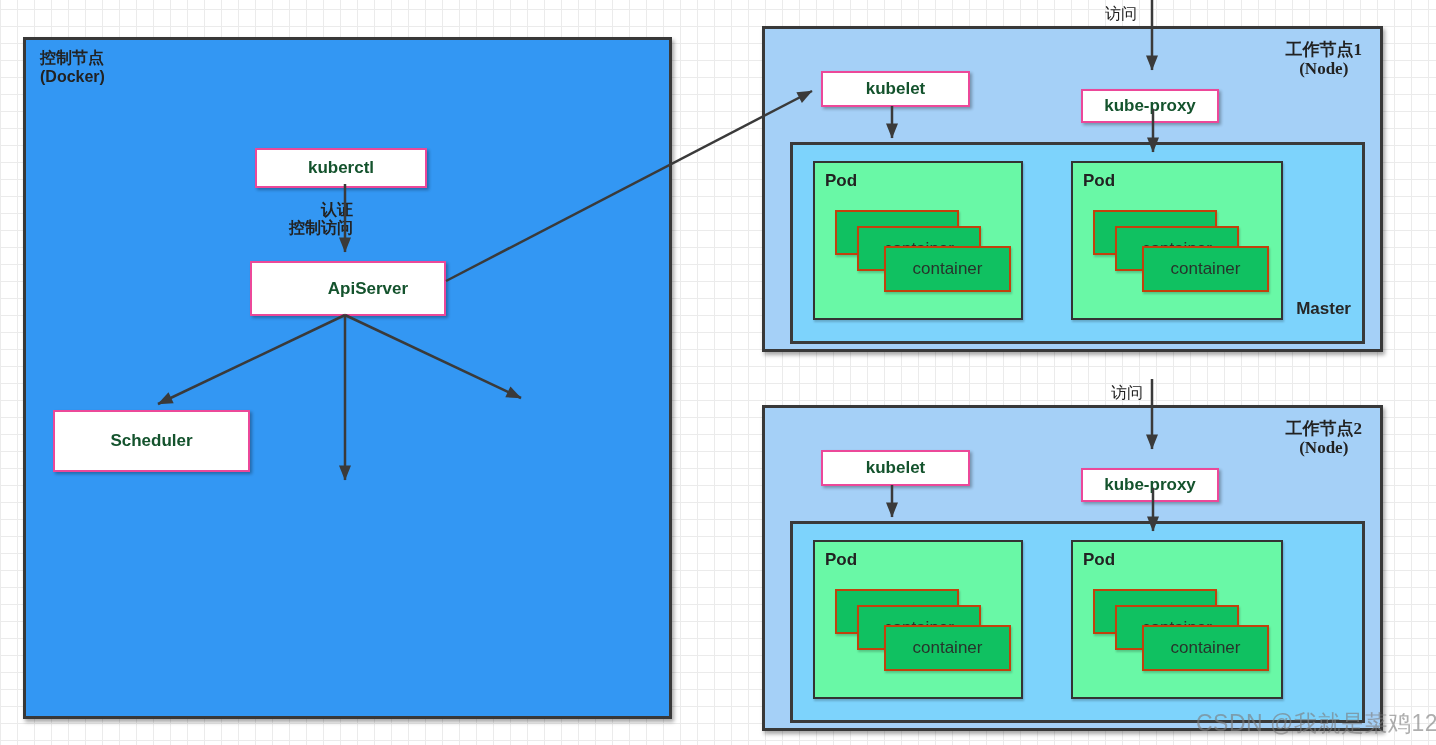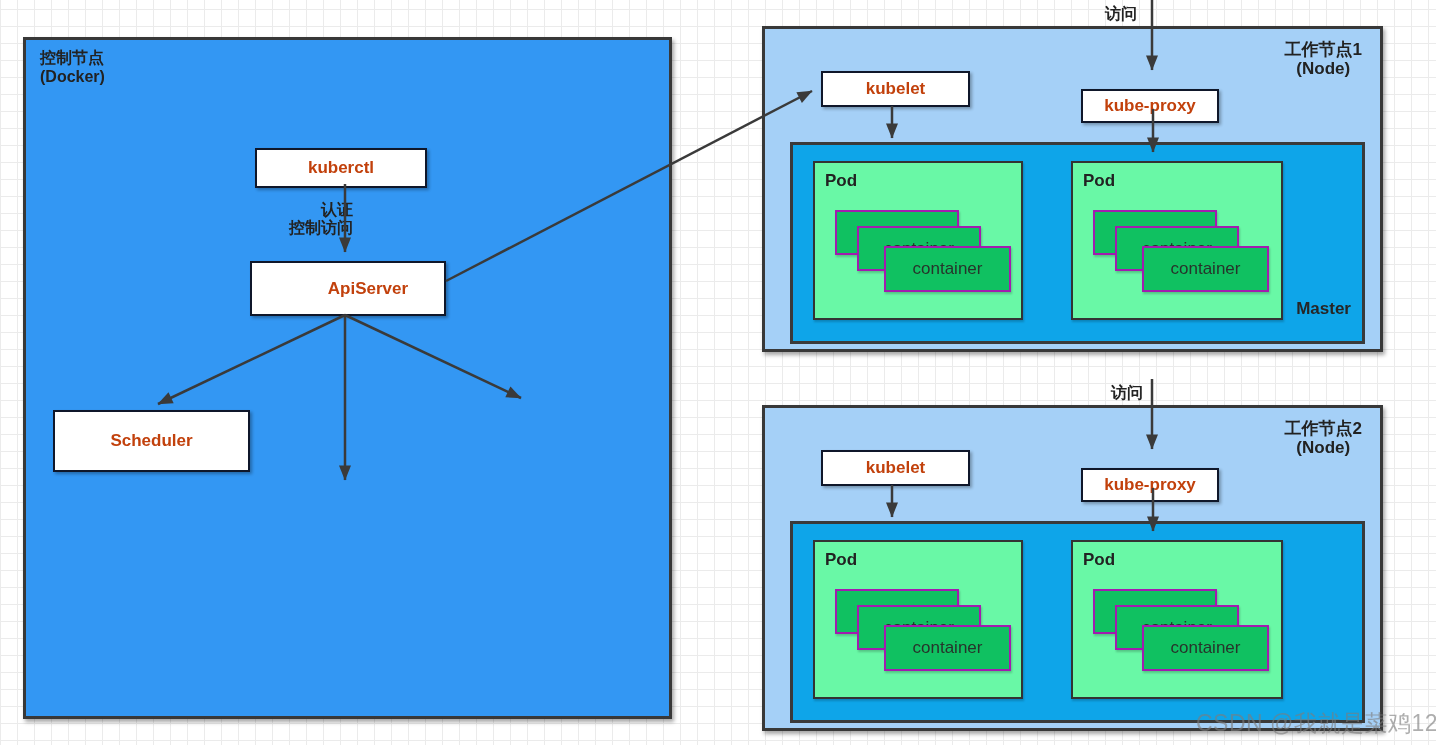--- a/index.html
+++ b/index.html
@@ -23,23 +23,23 @@
     left:23px;top:37px;width:649px;height:682px;
     background:#3397F3;border:3px solid #383838;
     box-shadow:2px 3px 4px rgba(0,0,0,0.35);
     box-sizing:border-box;
   }
   .master-title{
     left:14px;top:8px;
     font-size:16px;font-weight:bold;color:#222;line-height:19px;
   }
   .white-box{
-    background:#ffffff;border:2px solid #0f172a;box-sizing:border-box;
+    background:#ffffff;border:2px solid #ec4899;box-sizing:border-box;
     display:flex;align-items:center;justify-content:center;
-    font-size:17px;font-weight:bold;color:#c2410c;
+    font-size:17px;font-weight:bold;color:#14532d;
     box-shadow:2px 2px 3px rgba(0,0,0,0.3);
   }
   .kuberctl{left:229px;top:108px;width:172px;height:40px;}
   .apiserver{left:224px;top:221px;width:196px;height:55px;padding-left:40px;}
   .scheduler{left:27px;top:370px;width:197px;height:62px;}
   .controller{left:413px;top:366px;width:194px;height:59px;}
   .auth-label{
     left:227px;top:161px;width:100px;text-align:right;
     font-size:16px;font-weight:bold;color:#222;line-height:18px;
   }
@@ -48,56 +48,56 @@
   .node{
     width:621px;height:326px;
     background:#A5D0F7;border:3px solid #383838;
     box-shadow:2px 3px 4px rgba(0,0,0,0.35);
     box-sizing:border-box;
   }
   .node1{left:762px;top:26px;}
   .node2{left:762px;top:405px;}
   .node-title{
     right:18px;top:11px;text-align:center;
-    font-size:17px;font-weight:bold;color:#222;line-height:19px;
+    font-size:17px;font-weight:bold;color:#222;line-height:19px;font-family:Liberation Serif, serif;
   }
   .kubelet{left:56px;top:42px;width:149px;height:36px;}
   .kubeproxy{left:316px;top:60px;width:138px;height:34px;}
   .docker{
     left:25px;top:113px;width:575px;height:202px;
-    background:#0ea5e9;border:3px solid #3a3a3a;box-sizing:border-box;
+    background:#7dd3fc;border:3px solid #3a3a3a;box-sizing:border-box;
   }
   .docker-label{
     right:11px;bottom:22px;
     font-size:17px;font-weight:bold;color:#262626;
   }
   .pod{
     top:16px;width:210px;height:159px;
     background:#69F8A6;border:2.5px solid #333;box-sizing:border-box;
     box-shadow:1px 2px 2px rgba(0,0,0,0.2);
   }
   .pod1{left:20px;}
   .pod2{left:278px;width:212px;}
   .pod-label{
     left:10px;top:8px;
     font-size:17px;font-weight:bold;color:#222;
   }
   .ct{
     width:124px;height:45px;
-    background:#10C161;border:2px solid #a21caf;box-sizing:border-box;
+    background:#10C161;border:2px solid #c2410c;box-sizing:border-box;
     display:flex;align-items:center;justify-content:center;
     font-size:17px;color:#27342b;
     box-shadow:1px 2px 2px rgba(0,0,0,0.2);
   }
   .ct1{left:20px;top:47px;}
   .ct2{left:42px;top:63px;}
   .ct3{left:69px;top:83px;width:127px;height:46px;}
   
   .access{
-    font-size:16px;font-weight:bold;color:#222;
+    font-size:16px;font-weight:normal;color:#222;
   }
   .access1{left:1105px;top:4px;}
   .access2{left:1111px;top:383px;}
   .watermark{
     left:1196px;top:708px;
     font-size:23px;color:rgba(125,125,125,0.62);
     letter-spacing:0.5px;white-space:nowrap;
   }
   .arrows{left:0;top:0;pointer-events:none;}
   .etcd-text{font-size:17px;font-weight:bold;fill:#262626;}

